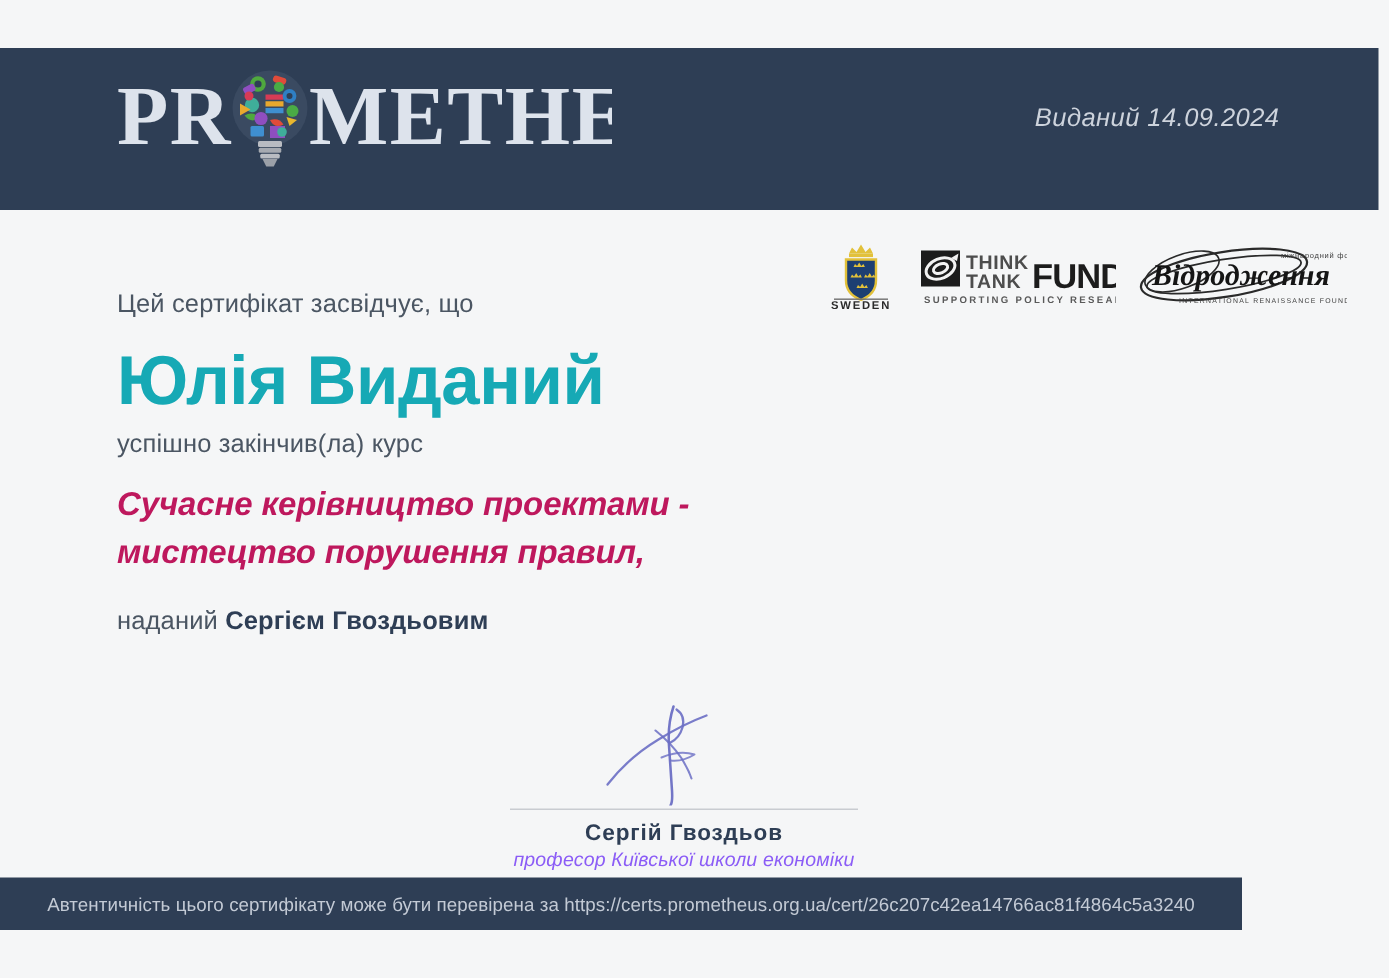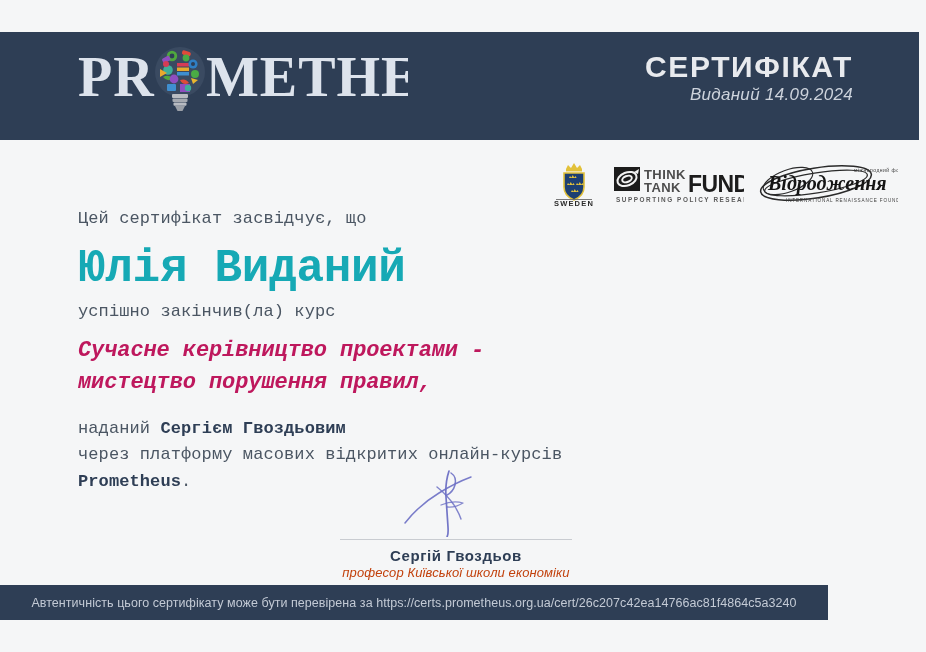--- a/index.html
+++ b/index.html
@@ -73,23 +73,22 @@
     align-items: center;
     gap: 14px;
   }
 
   .sponsor { display: block; }
 
   
   .body-content {
     position: absolute;
     left: 78px;
-    top: 208px;
+    top: 192px;
     width: 560px;
-    font-family: Liberation Mono, monospace;
   }
 
   .line-intro {
     font-size: 17px;
     color: #4b5663;
     letter-spacing: 0.1px;
     line-height: 1.3;
   }
 
   .recipient-name {
@@ -159,21 +158,21 @@
     font-size: 15px;
     font-weight: bold;
     color: #2e3e55;
     letter-spacing: 0.6px;
     margin-top: 7px;
   }
 
   .signer-title {
     font-size: 13px;
     font-style: italic;
-    color: #c2410c;
+    color: #8b5cf6;
     letter-spacing: 0.1px;
     margin-top: 1px;
   }
 
   
   .footer-band {
     position: absolute;
     left: 0;
     top: 585px;
     width: 828px;
@@ -233,21 +232,20 @@
           <rect x="22.5" y="54.5" width="15" height="3.4" rx="1" fill="#a6aab1"></rect>
           <rect x="23.5" y="58.5" width="13" height="3.2" rx="1" fill="#b9bcc2"></rect>
           <path d="M25 62 h10 l-2.5 5 h-5 z" fill="#9ba0a8"></path>
         </g>
 
         <text x="128" y="52" font-family="Liberation Serif, serif" font-size="56" font-weight="bold" fill="#dde3ec" letter-spacing="1">METHEUS</text>
       </svg>
     </div>
 
     <div class="header-right">
-      <div class="cert-word">СЕРТИФІКАТ</div>
       <div class="cert-date">Виданий 14.09.2024</div>
     </div>
   </div>
 
   <div class="sponsors">
 
     <svg class="sponsor" width="52" height="48" viewBox="0 0 52 48">
 
       <path d="M18 9 l2 -4 l3 3 l3 -5 l3 5 l3 -3 l2 4 z" fill="#e2c13a"></path>
       <rect x="18" y="9" width="16" height="2.4" fill="#e2c13a"></rect>
@@ -295,23 +293,20 @@
   <div class="body-content">
     <div class="line-intro">Цей сертифікат засвідчує, що</div>
     <div class="recipient-name">Юлія Виданий</div>
     <div class="line-completed">успішно закінчив(ла) курс</div>
     <div class="course-title">
       <span>Сучасне керівництво проектами -</span><br>
       <span>мистецтво порушення правил,</span>
     </div>
     <div class="line-granted">
       <span>наданий </span><b>Сергієм Гвоздьовим</b>
-    </div>
-    <div class="line-platform">
-      <span>через платформу масових відкритих онлайн-курсів </span><b>Prometheus</b><span>.</span>
     </div>
   </div>
 
   <div class="signature-block">
     <div class="signature-mark">
       <svg width="130" height="72" viewBox="0 0 130 72">
         <g fill="none" stroke="#6b6fc4" stroke-linecap="round" stroke-linejoin="round">
           <path d="M58 6 q-4 12 -3 26 q1 16 2 30 q0.5 8 -1 10" stroke-width="1.7" opacity="0.95"></path>
           <path d="M14 58 q14 -18 34 -30 q16 -10 32 -16" stroke-width="1.5" opacity="0.9"></path>
           <path d="M46 22 q10 8 17 18 q5 8 7 14" stroke-width="1.4" opacity="0.85"></path>

